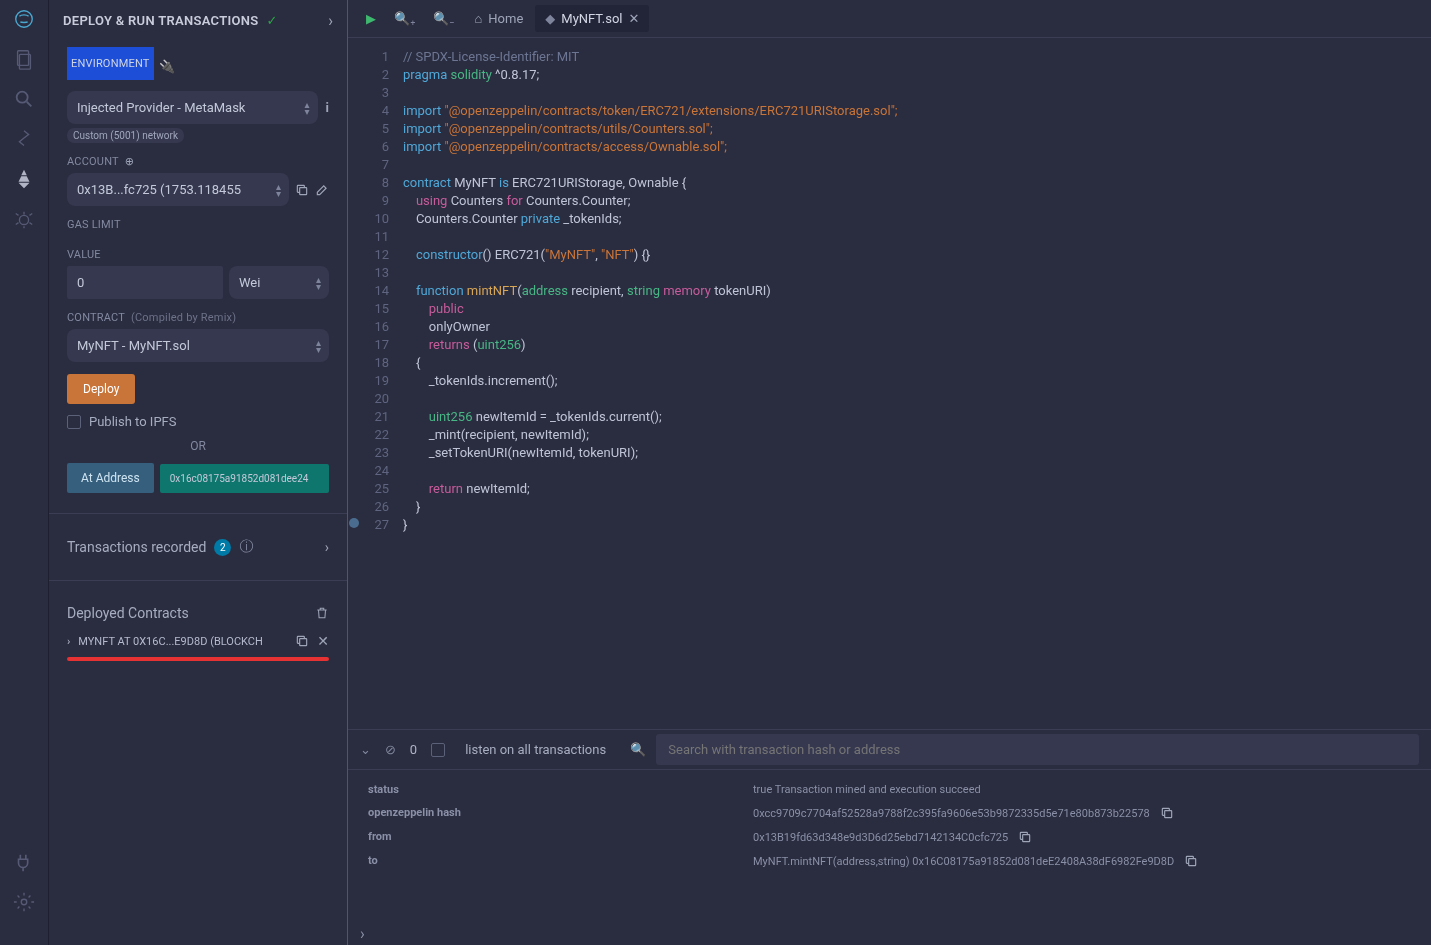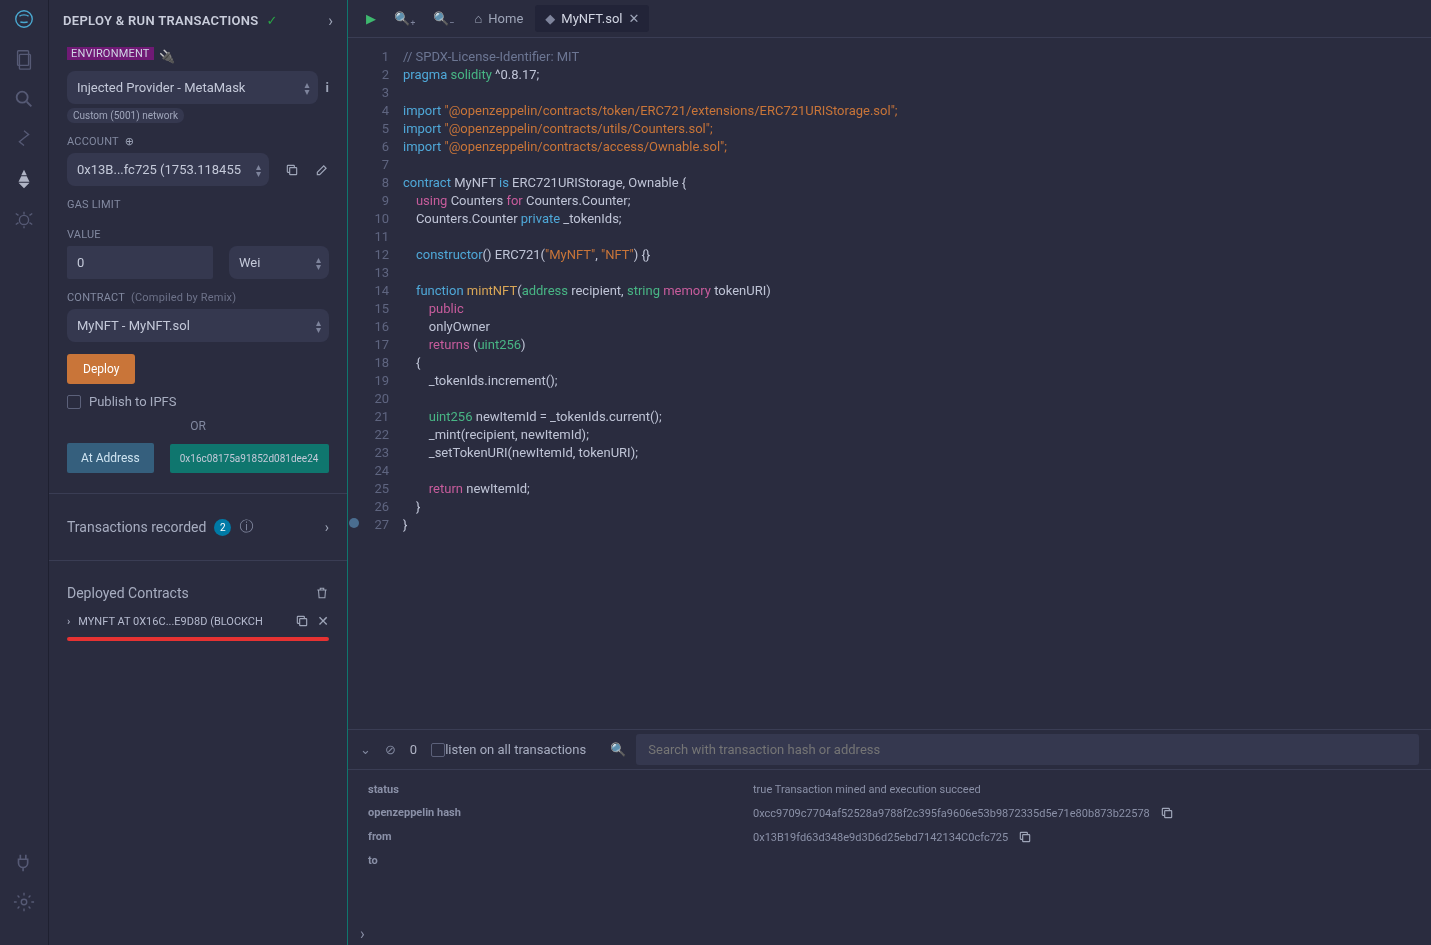--- a/index.html
+++ b/index.html
@@ -8,28 +8,28 @@
 .icon-bar .ic{width:22px;height:22px;display:flex;align-items:center;justify-content:center;color:#565a75;cursor:pointer}
 .icon-bar .ic.active{color:#b0b4c5}
 .icon-bar .spacer{flex:1}
 .side{width:299px;background:#2a2c3f;border-right:1px solid #0f766e;display:flex;flex-direction:column;overflow-y:auto}
 .side-head{display:flex;align-items:center;padding:11px 14px;gap:8px}
 .side-head .ttl{color:#c9cddb;font-size:13px;font-weight:600;letter-spacing:.3px}
 .side-head .chk{color:#28a745}
 .side-head .ar{color:#9ea5b8;margin-left:auto;font-size:16px}
 .section{padding:6px 18px}
 .lbl{font-size:11px;color:#8289a0;margin-bottom:5px;display:flex;align-items:center;gap:6px;letter-spacing:.2px}
-.lbl.hl{background:#701a75;color:#cfd4e3;padding:0 4px;display:inline-flex}
+.lbl.hl{background:#1d4ed8;color:#cfd4e3;padding:10px 4px;display:inline-flex}
 .sel{background:#35384f;border:none;color:#c4c9d9;padding:9px 10px;width:100%;font-size:13px;border-radius:8px;appearance:none;position:relative}
 .sel-wrap{position:relative;display:flex;align-items:center;gap:8px}
 .sel-wrap .sel{flex:1}
 .sel-wrap::after{content:"";position:absolute;right:35px;top:50%;transform:translateY(-50%)}
 .updown{position:absolute;right:8px;top:50%;transform:translateY(-50%);color:#7e849c;font-size:10px;display:flex;flex-direction:column;line-height:7px}
 .badge{background:#35384f;color:#a0a6bb;font-size:10px;padding:2px 6px;border-radius:7px;display:inline-block;margin-top:4px}
-.row{display:flex;gap:16px;align-items:center}
+.row{display:flex;gap:6px;align-items:center}
 .input{background:#35384f;border:none;color:#c4c9d9;padding:9px 10px;width:100%;font-size:13px;border-radius:2px}
 .btn{background:#c97539;color:#fff;border:none;padding:8px 16px;font-size:12px;border-radius:3px;cursor:pointer}
 .btn-blue{background:#355f7d;color:#cfe4f1;padding:8px 14px;font-size:12px;border:none;border-radius:2px;cursor:pointer}
 .ortxt{text-align:center;color:#8289a0;font-size:12px;margin:10px 0}
 .chkrow{display:flex;align-items:center;gap:8px;margin-top:10px;color:#a7adc0;font-size:13px}
 .cbox{width:14px;height:14px;border:1px solid #5c617a;border-radius:2px}
 .hr{height:1px;background:#3a3d54;margin:14px 0}
 .accordion{display:flex;align-items:center;padding:10px 18px;color:#a7adc0;font-size:14px;gap:8px;cursor:pointer}
 .acc-badge{background:#007aa6;color:#fff;border-radius:50%;width:17px;height:17px;display:inline-flex;align-items:center;justify-content:center;font-size:10px}
 .accordion .chev{margin-left:auto;color:#9ea5b8}
@@ -56,21 +56,21 @@
 .c-kw2{color:#c75c9c}
 .c-str{color:#c97539}
 .c-type{color:#48b685}
 .c-fn{color:#d8a657}
 .c-var{color:#bfc4d6}
 .bp{position:absolute;left:1px;top:480px;width:10px;height:10px;background:#4a6d8f;border-radius:50%}
 .term{height:216px;border-top:1px solid #3a3d54;background:#2a2c3f;display:flex;flex-direction:column}
 .term-bar{height:40px;display:flex;align-items:center;padding:0 12px;gap:14px;border-bottom:1px solid #3a3d54}
 .term-bar .ti{color:#8289a0;cursor:pointer}
 .term-bar .cnt{color:#b0b4c5;font-size:13px}
-.term-bar .listen{display:flex;align-items:center;gap:0;color:#a7adc0;font-size:13px}
+.term-bar .listen{display:flex;align-items:center;gap:20px;color:#a7adc0;font-size:13px}
 .term-bar .srch{flex:1;display:flex;align-items:center;gap:10px;margin-left:10px}
 .term-bar .srch input{flex:1;background:#35384f;border:none;color:#c4c9d9;padding:8px 12px;font-size:13px;border-radius:3px}
 .term-body{flex:1;padding:8px 20px;font-family:Menlo,Consolas,monospace;font-size:11px;overflow:auto}
 .term-row{display:flex;padding:5px 0}
 .term-row .k{width:385px;color:#8a90a7;font-weight:bold}
 .term-row .v{flex:1;color:#8a90a7;display:flex;align-items:flex-end;gap:10px}
 .term-foot{padding:2px 12px;color:#8a90a7;font-size:16px}
 svg{width:100%;height:100%}
 .plug-area{display:flex;align-items:center;gap:6px}
 </style>
@@ -323,17 +323,24 @@
           <div class="v">
             <span>0x13B19fd63d348e9d3D6d25ebd7142134C0cfc725</span>
             <span class="icn"><svg viewBox="0 0 24 24" fill="none" stroke="currentColor" stroke-width="2">
                 <rect x="8" y="8" width="12" height="12" rx="1"></rect>
                 <path d="M16 8V5a1 1 0 00-1-1H5a1 1 0 00-1 1v10a1 1 0 001 1h3"></path>
               </svg></span>
           </div>
         </div>
         <div class="term-row">
           <div class="k">to</div>
+          <div class="v">
+            <span>MyNFT.mintNFT(address,string) 0x16C08175a91852d081deE2408A38dF6982Fe9D8D</span>
+            <span class="icn"><svg viewBox="0 0 24 24" fill="none" stroke="currentColor" stroke-width="2">
+                <rect x="8" y="8" width="12" height="12" rx="1"></rect>
+                <path d="M16 8V5a1 1 0 00-1-1H5a1 1 0 00-1 1v10a1 1 0 001 1h3"></path>
+              </svg></span>
+          </div>
         </div>
       </div>
     <div class="term-foot">›</div>
   </div>
 </div>
 
 </body></html>

